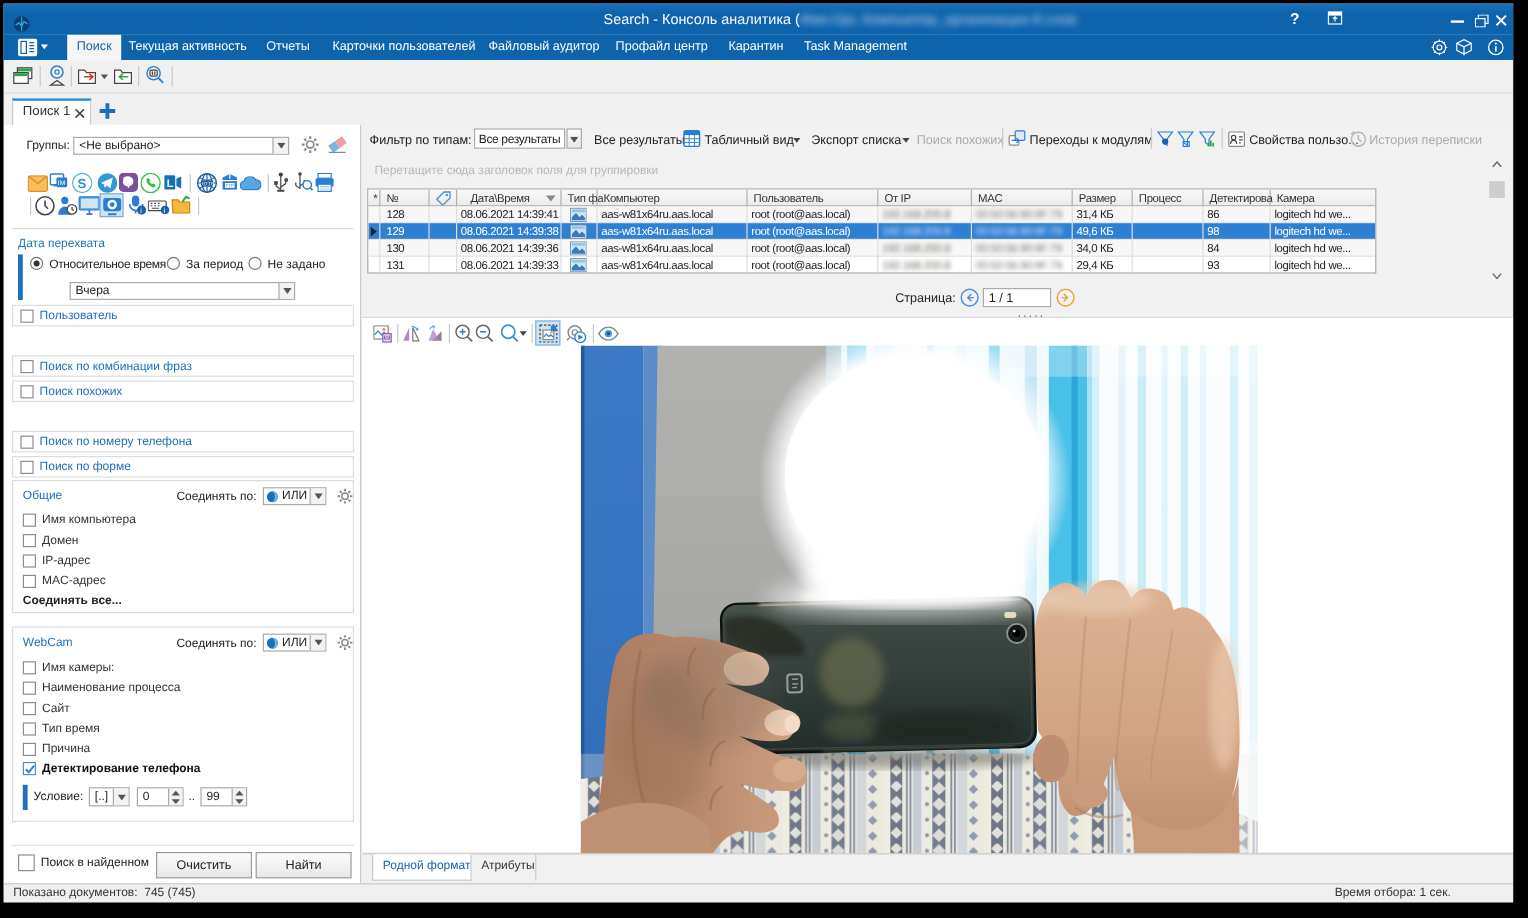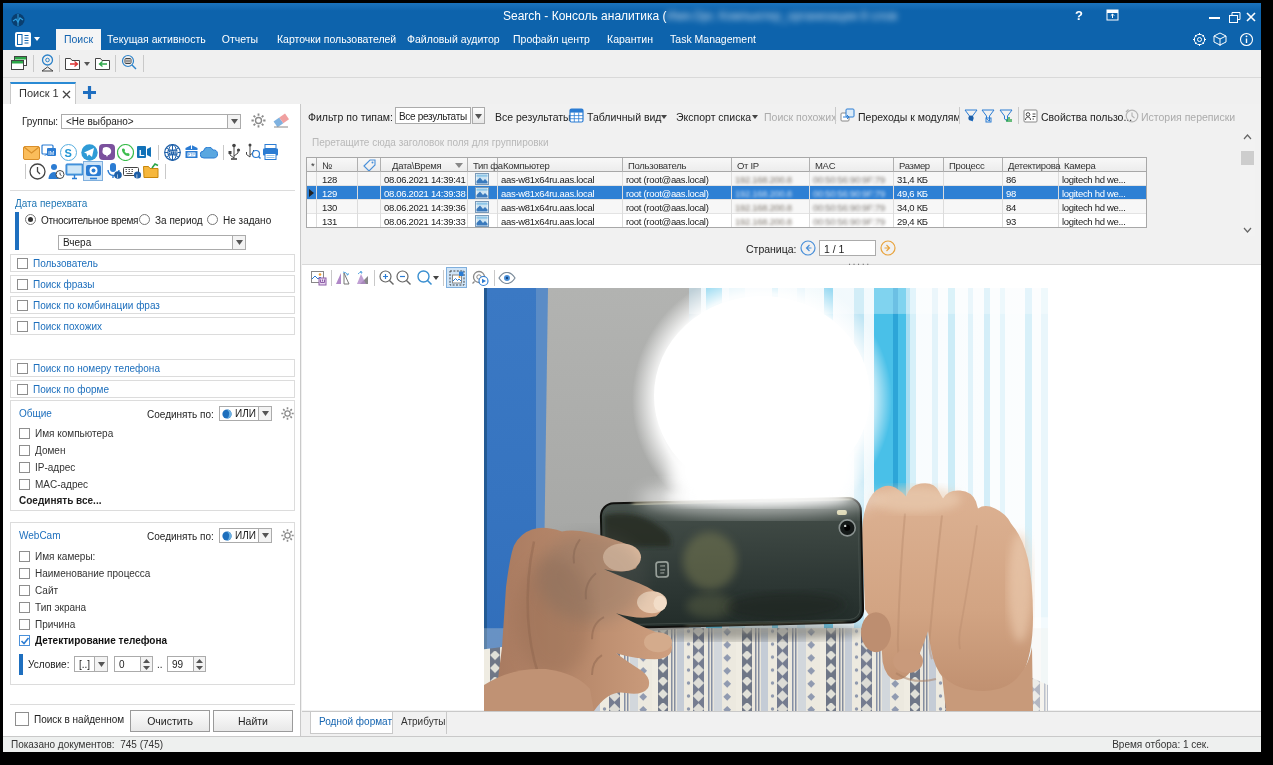--- a/index.html
+++ b/index.html
@@ -282,24 +282,20 @@
     <div class="combo" style="left:55px;top:131px;width:188px;height:15px">
         <span style="position:absolute;left:4px;top:1px">Вчера</span>
         <span class="arr"><svg width="7" height="5" viewBox="0 0 7 5" style="margin-top:4px">
             <path d="M0 0h7L3.5 5z" fill="#555"></path>
           </svg></span>
       </div>
     
     <div class="sectbox" style="top:150px;height:18px">
         <span class="cbx" style="position:absolute;left:6px;top:3px"></span>
         <span class="blbl" style="position:absolute;left:22px;top:3px">Пользователь</span>
-      </div>
-    <div class="sectbox" style="top:171px;height:18px">
-        <span class="cbx" style="position:absolute;left:6px;top:3px"></span>
-        <span class="blbl" style="position:absolute;left:22px;top:3px">Поиск фразы</span>
       </div>
     <div class="sectbox" style="top:192px;height:18px">
         <span class="cbx" style="position:absolute;left:6px;top:3px"></span>
         <span class="blbl" style="position:absolute;left:22px;top:3px">Поиск по комбинации фраз</span>
       </div>
     <div class="sectbox" style="top:213px;height:18px">
         <span class="cbx" style="position:absolute;left:6px;top:3px"></span>
         <span class="blbl" style="position:absolute;left:22px;top:3px">Поиск похожих</span>
       </div>
     <div class="sectbox" style="top:255px;height:18px">
@@ -360,21 +356,21 @@
             <path d="M8.5 1.5v2.3M8.5 13.2v2.3M1.5 8.5h2.3M13.2 8.5h2.3M3.6 3.6l1.6 1.6M11.8 11.8l1.6 1.6M13.4 3.6l-1.6 1.6M5.2 11.8l-1.6 1.6"></path>
           </g>
         </svg>
       <span class="cbx" style="position:absolute;left:8px;top:28px"></span>
         <span style="position:absolute;left:24px;top:28px;color:#333">Имя камеры:</span>
       <span class="cbx" style="position:absolute;left:8px;top:45px"></span>
         <span style="position:absolute;left:24px;top:45px;color:#333">Наименование процесса</span>
       <span class="cbx" style="position:absolute;left:8px;top:62px"></span>
         <span style="position:absolute;left:24px;top:62px;color:#333">Сайт</span>
       <span class="cbx" style="position:absolute;left:8px;top:79px"></span>
-        <span style="position:absolute;left:24px;top:79px;color:#333">Тип экрана</span>
+        <span style="position:absolute;left:24px;top:79px;color:#333">Тип время</span>
       <span class="cbx" style="position:absolute;left:8px;top:96px"></span>
         <span style="position:absolute;left:24px;top:96px;color:#333">Причина</span>
       <span class="cbx" style="position:absolute;left:8px;top:112px;border-color:#4a90d9"><svg width="10" height="10" viewBox="0 0 10 10">
             <path d="M1.5 5l2.5 2.5L8.5 2" fill="none" stroke="#2b7cd3" stroke-width="1.6"></path>
           </svg></span>
         <span style="position:absolute;left:24px;top:112px;font-weight:bold;color:#111">Детектирование телефона</span>
       <div class="abs" style="left:8px;top:131px;width:4px;height:21px;background:#1e6fbf"></div>
       <span style="position:absolute;left:17px;top:136px">Условие:</span>
       <span class="combo" style="left:63px;top:133px;width:34px;height:16px">
           <span style="position:absolute;left:4px;top:2px">[..]</span>

